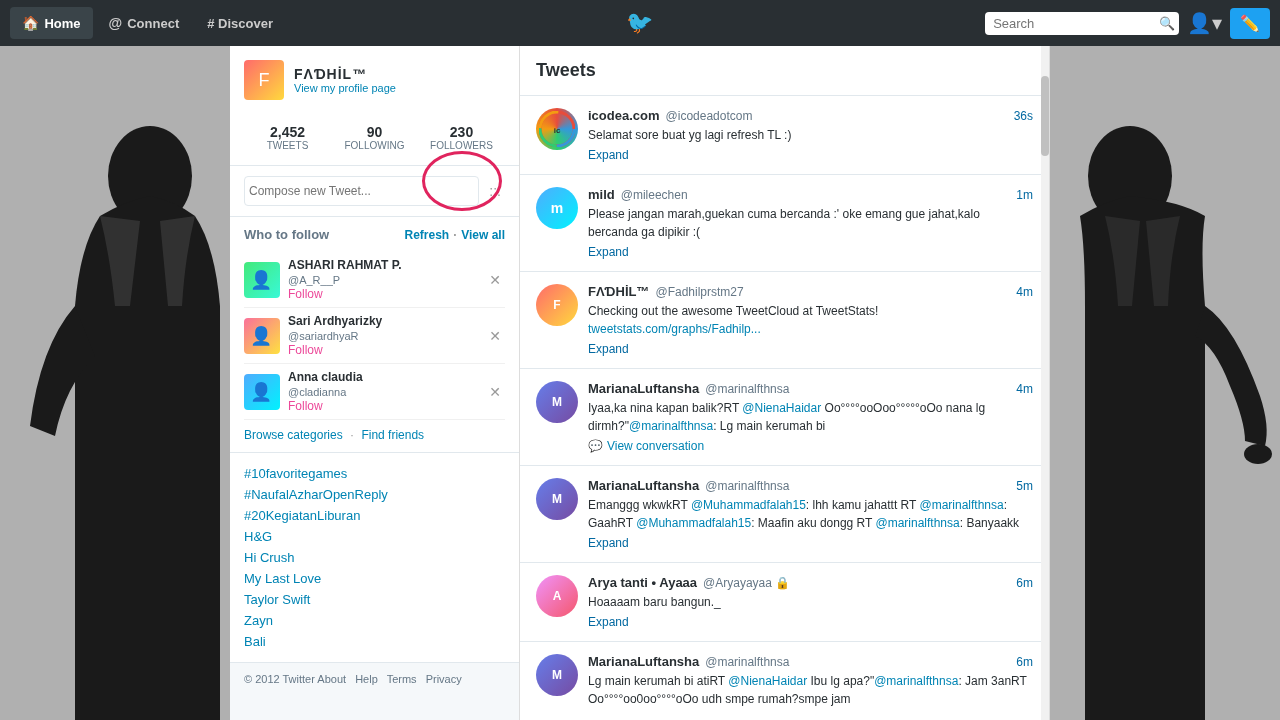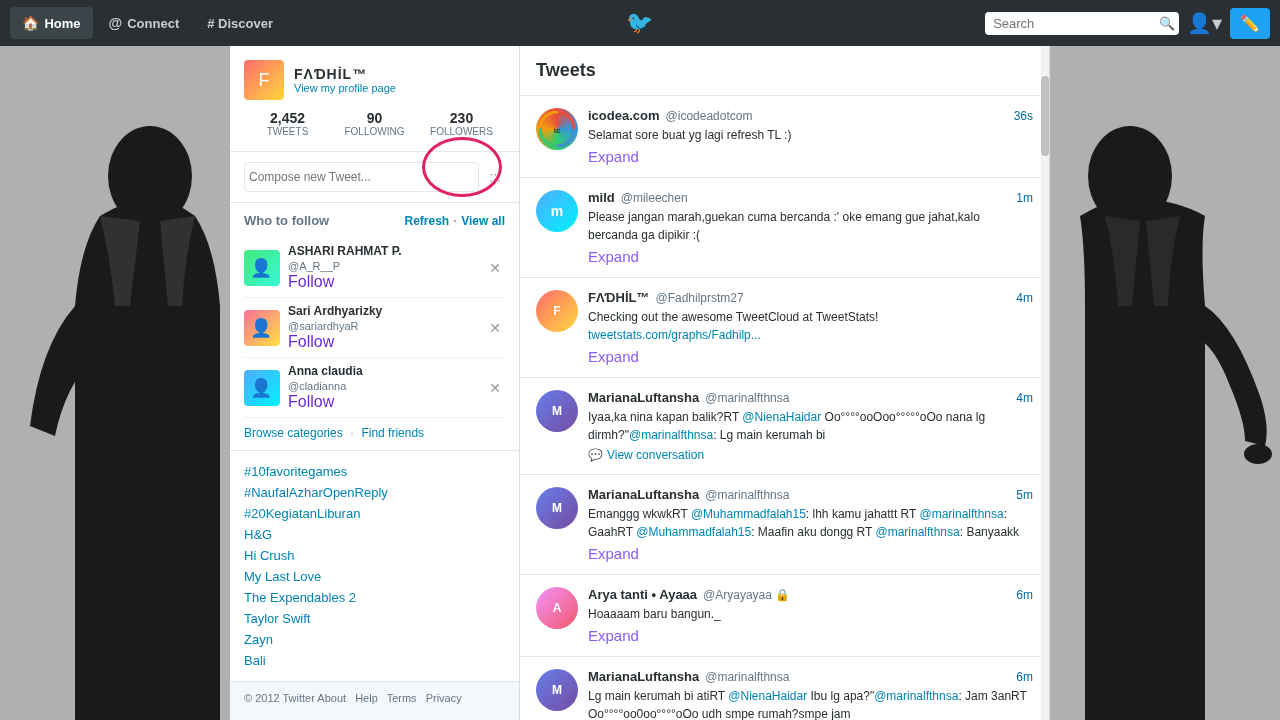--- a/index.html
+++ b/index.html
@@ -148,21 +148,21 @@
     }
     .profile-link {
       font-size: 11px;
       color: #0084b4;
       cursor: pointer;
     }
 
     .profile-stats {
       display: flex;
       align-items: center;
-      margin-top: 10px;
+      margin-top: 24px;
       position: relative;
     }
     .stat-item {
       flex: 1;
       text-align: center;
       cursor: pointer;
     }
     .stat-number {
       font-size: 14px;
       font-weight: bold;
@@ -268,22 +268,22 @@
       font-size: 12px;
       font-weight: bold;
       color: #292f33;
       display: block;
     }
     .follow-handle {
       font-size: 11px;
       color: #657786;
     }
     .follow-btn {
-      font-size: 16px;
-      color: #6d28d9;
+      font-size: 12px;
+      color: #ec4899;
       cursor: pointer;
       display: block;
     }
     .follow-close {
       color: #999;
       cursor: pointer;
       font-size: 14px;
       padding: 2px 4px;
     }
 
@@ -400,22 +400,22 @@
     .tweet-text {
       font-size: 12px;
       color: #292f33;
       line-height: 1.5;
       margin-bottom: 4px;
     }
     .tweet-link {
       color: #0084b4;
     }
     .tweet-expand {
-      font-size: 15px;
-      color: #8b5cf6;
+      font-size: 12px;
+      color: #0369a1;
       cursor: pointer;
       display: block;
       margin-top: 3px;
     }
     .tweet-conversation {
       font-size: 12px;
       color: #0084b4;
       cursor: pointer;
       display: flex;
       align-items: center;
@@ -620,21 +620,20 @@
         </div>
       </div>
 
       <div class="trends-section">
         <div class="trend-item">#10favoritegames</div>
         <div class="trend-item">#NaufalAzharOpenReply</div>
         <div class="trend-item">#20KegiatanLiburan</div>
         <div class="trend-item">H&amp;G</div>
         <div class="trend-item">Hi Crush</div>
         <div class="trend-item">My Last Love</div>
-        <div class="trend-item">The Expendables 2</div>
         <div class="trend-item">Taylor Swift</div>
         <div class="trend-item">Zayn</div>
         <div class="trend-item">Bali</div>
       </div>
 
       <div class="left-footer">
         <span>© 2012 Twitter</span>
         <a>About</a>
         <a>Help</a>
         <a>Terms</a>

